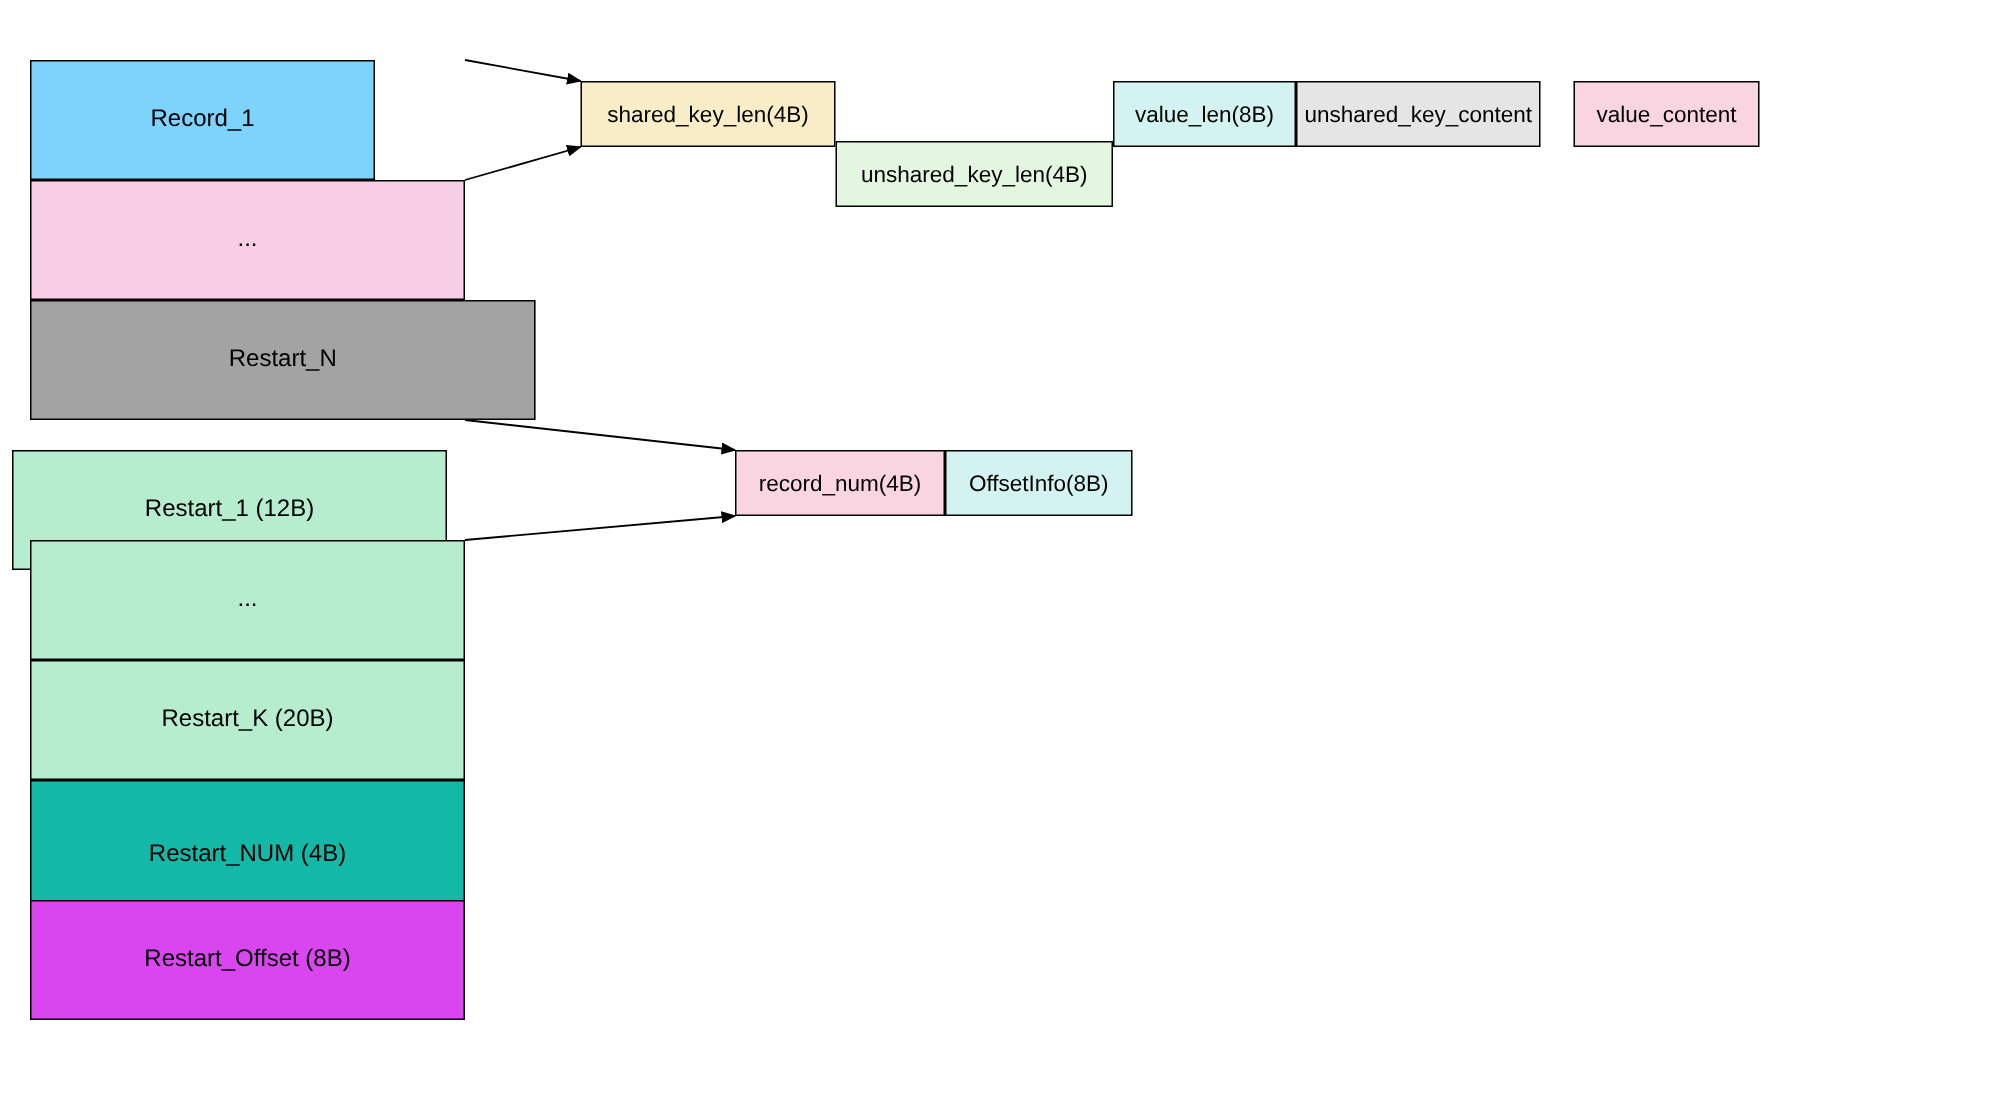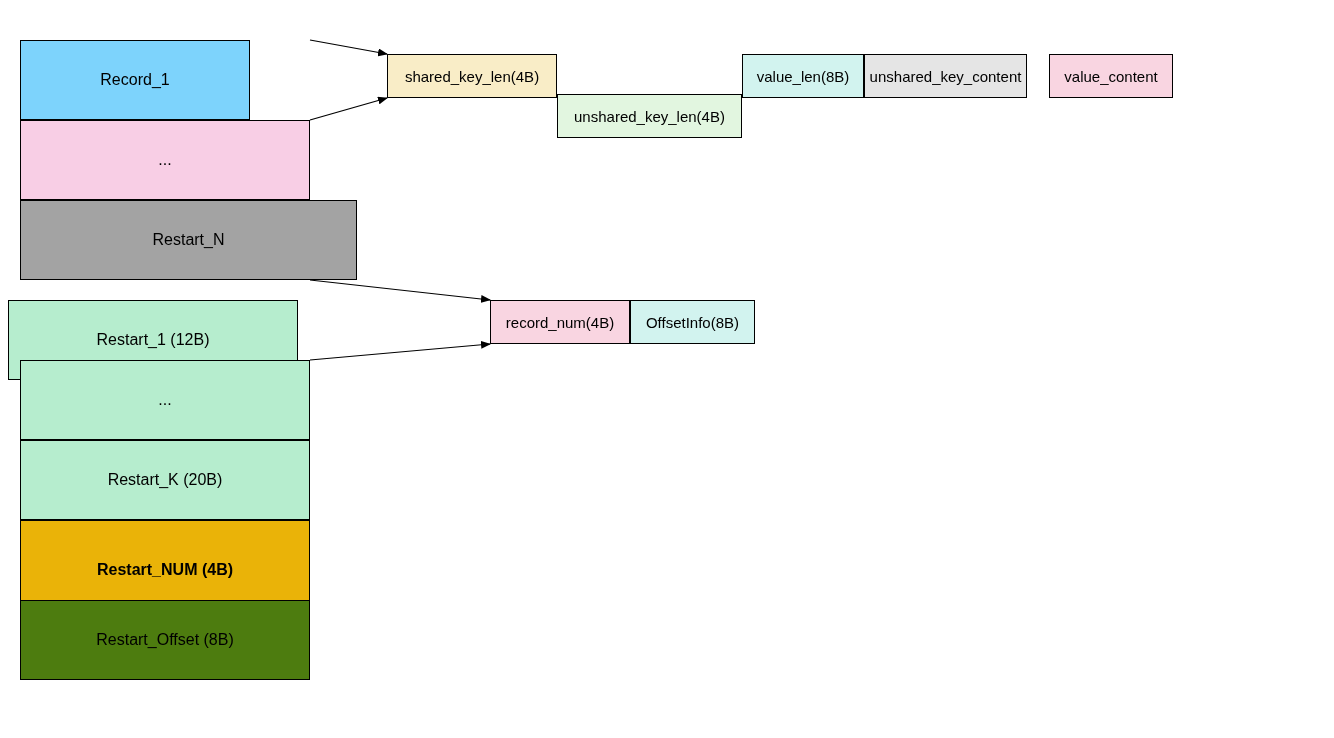--- a/index.html
+++ b/index.html
@@ -47,24 +47,24 @@
   </div>
 <div class="box" style="left: 8px; top: 280px; width: 290px; height: 80px; background: rgb(182, 237, 206); margin-top: 20px;">
     <span>Restart_1 (12B)</span>
   </div>
 <div class="box" style="left: 20px; top: 360px; width: 290px; height: 80px; background: rgb(182, 237, 206);">
     <span>...</span>
   </div>
 <div class="box" style="left: 20px; top: 440px; width: 290px; height: 80px; background: rgb(182, 237, 206);">
     <span>Restart_K (20B)</span>
   </div>
-<div class="box" style="left: 20px; top: 520px; width: 290px; height: 100px; background: #eab308; font-weight: bold;">
+<div class="box" style="left: 20px; top: 520px; width: 290px; height: 100px; background: #14b8a6;">
     <span>Restart_NUM (4B)</span>
   </div>
-<div class="box" style="left: 20px; top: 600px; width: 290px; height: 80px; background: #4d7c0f;">
+<div class="box" style="left: 20px; top: 600px; width: 290px; height: 80px; background: #d946ef;">
     <span>Restart_Offset (8B)</span>
   </div>
 
 <div class="box" style="left: 387px; top: 54px; width: 170px; height: 44px; font-size: 15px; background: rgb(249, 237, 199); text-align: center;">
     <span>shared_key_len(4B)</span>
   </div>
 <div class="box" style="left: 557px; top: 54px; width: 185px; height: 44px; font-size: 15px; background: rgb(226, 246, 224); margin-top: 40px;">
     <span>unshared_key_len(4B)</span>
   </div>
 <div class="box" style="left: 742px; top: 54px; width: 122px; height: 44px; font-size: 15px; background: rgb(210, 243, 239);">

